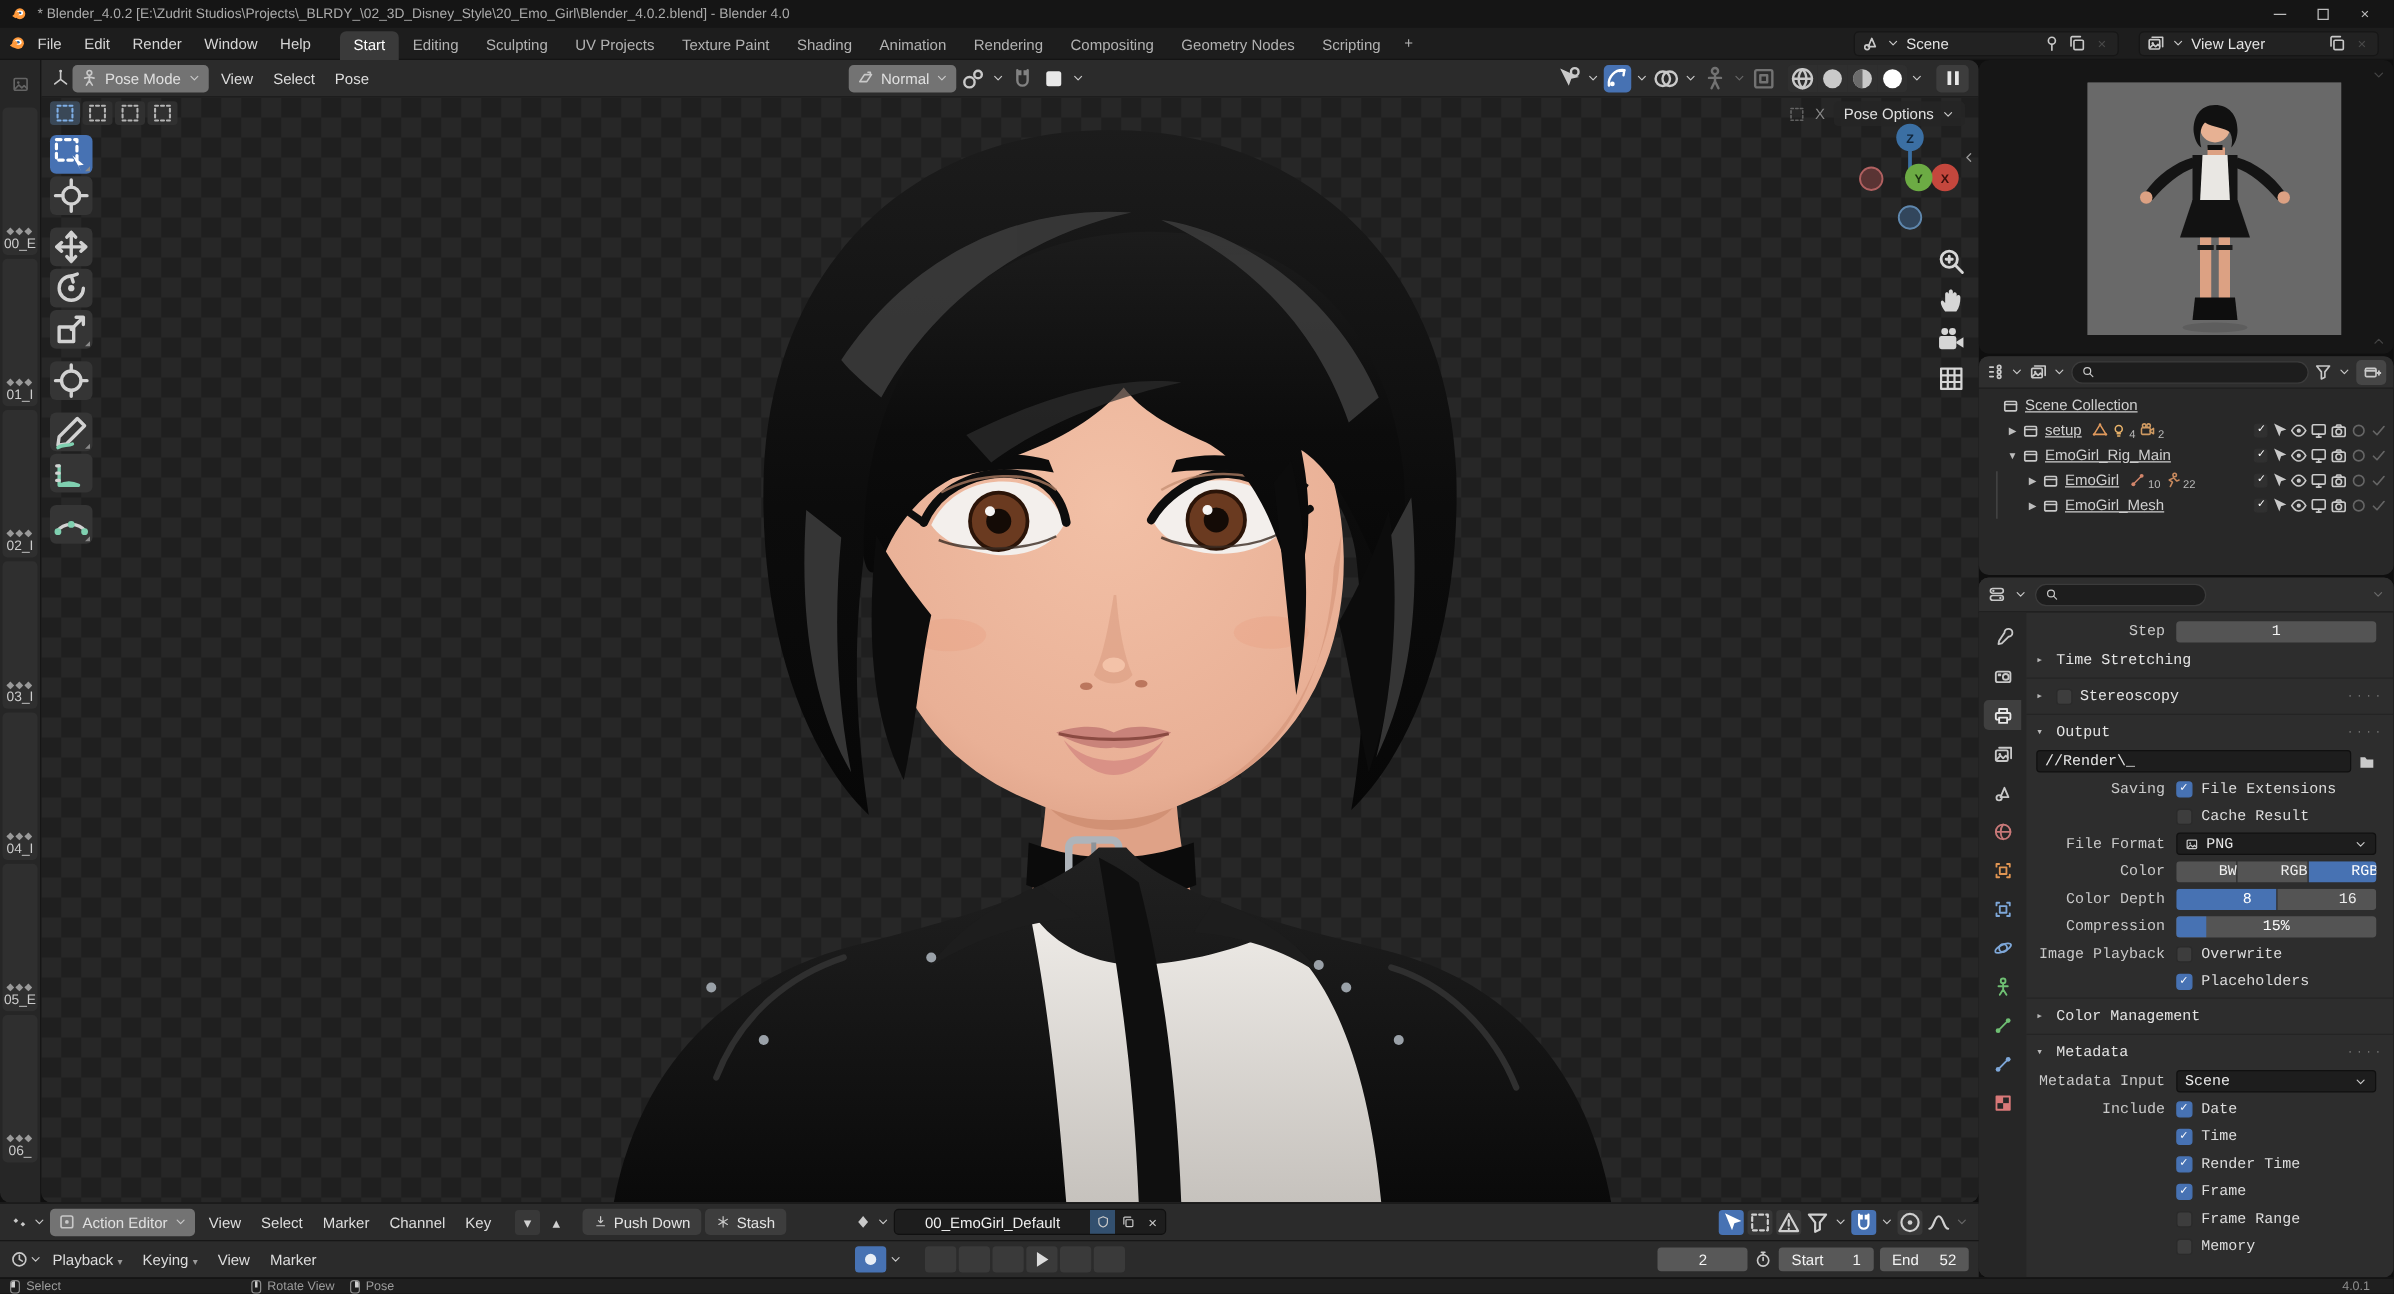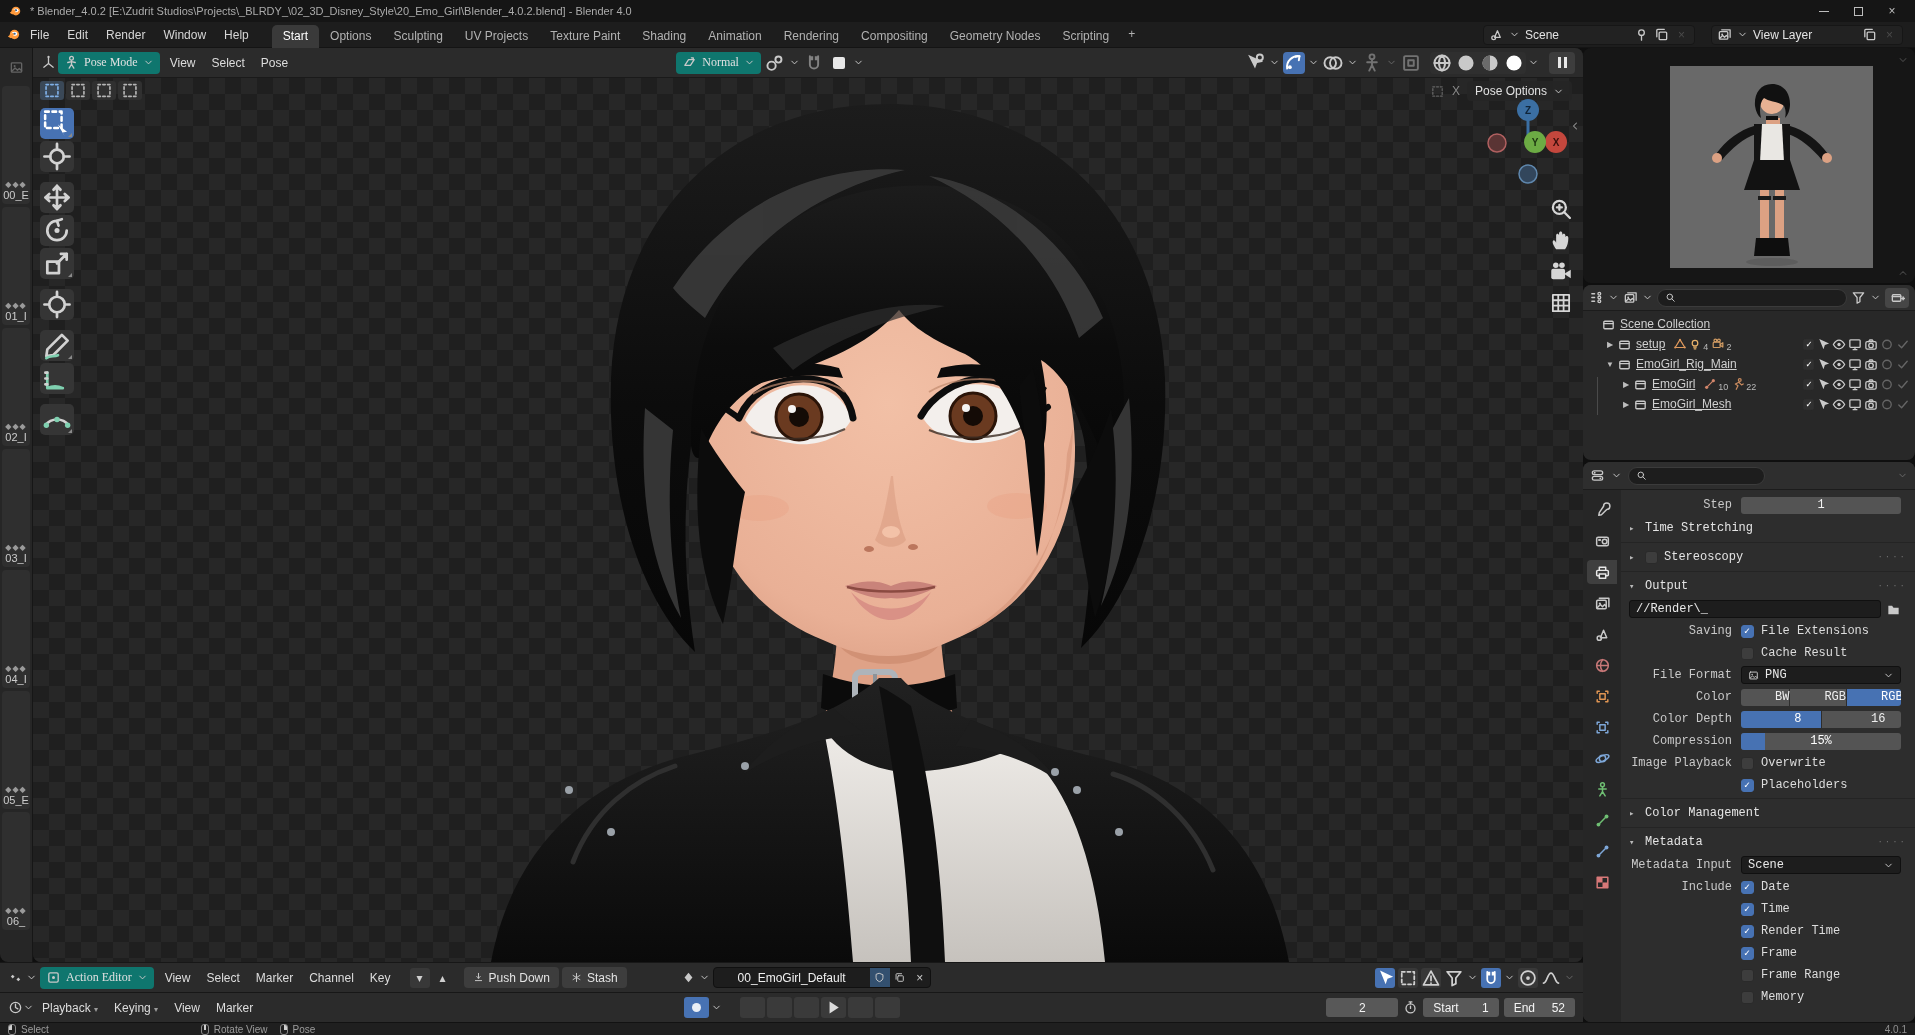--- a/index.html
+++ b/index.html
@@ -33,21 +33,21 @@
 
   
   .leftstrip { position:absolute; left:0; top:48px; width:33px; height:914px; background:#262626; border-right:1px solid #161616; border-radius:0 0 0 8px; overflow:hidden; }
   .strip-head { height:38px; display:flex; align-items:center; justify-content:center; }
   .strip-seg { height:118px; margin:0 2px 3px; background:#2f2f2f; border-radius:4px; display:flex; flex-direction:column; justify-content:flex-end; align-items:center; padding-bottom:3px; }
   .strip-seg .marks { color:#9a9a9a; font-size:8px; letter-spacing:1px; line-height:8px; }
   .strip-seg .lbl { color:#cccccc; font-size:11px; white-space:nowrap; }
 
   .viewport { position:absolute; left:33px; top:48px; width:1550px; height:914px; background:#1d1d1d; border-radius:0 8px 8px 8px; overflow:hidden; }
   .vp-header { height:30px; background:#2b2b2b; border-bottom:1px solid #1a1a1a; display:flex; align-items:center; padding:0 8px; gap:2px; }
-  .dd { display:flex; align-items:center; gap:5px; background:#0f766e; border-radius:4px; padding:2px 6px; height:22px; color:#e0e0e0; white-space:nowrap;font-family:Liberation Serif, serif; }
+  .dd { display:flex; align-items:center; gap:5px; background:#737373; border-radius:4px; padding:2px 6px; height:22px; color:#e0e0e0; white-space:nowrap; }
   .hdr-menu { padding:3px 8px; color:#dddddd; white-space:nowrap; }
   .hgroup { display:flex; align-items:center; gap:3px; }
   .hbtn { width:22px; height:22px; border-radius:4px; display:flex; align-items:center; justify-content:center; color:#c9c9c9; }
   .hbtn.active { background:#4772b3; color:#fff; }
   .hbtn.shade { width:24px; border-radius:0; background:#2f2f2f; }
   .shade-grp { display:flex; border-radius:4px; overflow:hidden; margin-left:6px; }
   .pausebtn { width:26px; height:22px; background:#3d3d3d; border-radius:4px; display:flex; gap:3px; align-items:center; justify-content:center; margin-left:8px; }
   .pausebtn i { width:3px; height:11px; background:#e8e8e8; display:block; }
 
   .vp-canvas { position:relative; height:884px;
@@ -132,21 +132,21 @@
   .tl-right { position:absolute; right:8px; display:flex; align-items:center; gap:5px; }
   .framepill { display:flex; align-items:center; gap:4px; height:19px; background:#585858; border-radius:3px; padding:0 10px; color:#f4f4f4; white-space:nowrap; }
 
   .statusbar { position:absolute; left:0; top:1022px; width:1915px; height:13px; background:#1f1f1f; border-top:1px solid #121212; display:flex; align-items:center; font-size:10px; color:#9c9c9c; }
   .hint { display:flex; align-items:center; gap:5px; white-space:nowrap; }
   .mouse { width:8px; height:11px; border:1px solid #8a8a8a; border-radius:3px; position:relative; flex:none; }
   .mouse::before { content:''; position:absolute; background:#cfcfcf; }
   .mouse.left::before { left:0; top:0; width:3px; height:5px; border-radius:2px 0 0 0; }
   .mouse.middle::before { left:2.5px; top:0; width:2px; height:5px; }
   .mouse.right::before { right:0; top:0; width:3px; height:5px; border-radius:0 2px 0 0; }
-  .version { margin-left:auto; padding-right:8px; color:#8f8f8f;text-align:right; }
+  .version { margin-left:auto; padding-right:19px; color:#8f8f8f;text-align:right; }
   svg { display:block; }
   .flex1 { flex:1; }
 </style>
 </head>
 <body>
 <div id="app">
 
   <div class="titlebar">
     <span class="logo icn">
         <svg viewBox="0 0 16 16" width="100%" height="100%">
@@ -179,21 +179,21 @@
       </span>
     <div id="topMenus" style="display:flex">
         <span class="menu-item">File</span>
         <span class="menu-item">Edit</span>
         <span class="menu-item">Render</span>
         <span class="menu-item">Window</span>
         <span class="menu-item">Help</span>
       </div>
     <div class="ws-tabs" id="wsTabs">
         <span class="ws-tab active">Start</span>
-        <span class="ws-tab">Options</span>
+        <span class="ws-tab">Editing</span>
         <span class="ws-tab">Sculpting</span>
         <span class="ws-tab">UV Projects</span>
         <span class="ws-tab">Texture Paint</span>
         <span class="ws-tab">Shading</span>
         <span class="ws-tab">Animation</span>
         <span class="ws-tab">Rendering</span>
         <span class="ws-tab">Compositing</span>
         <span class="ws-tab">Geometry Nodes</span>
         <span class="ws-tab">Scripting</span>
       </div>

